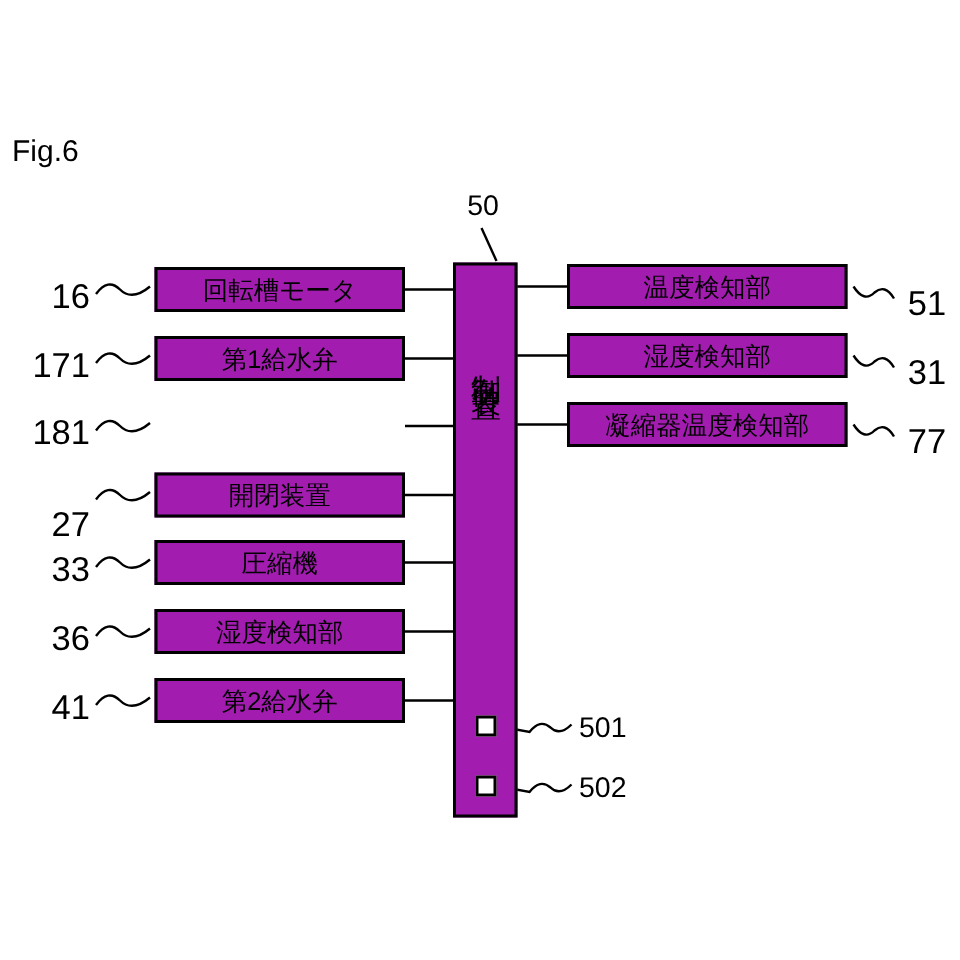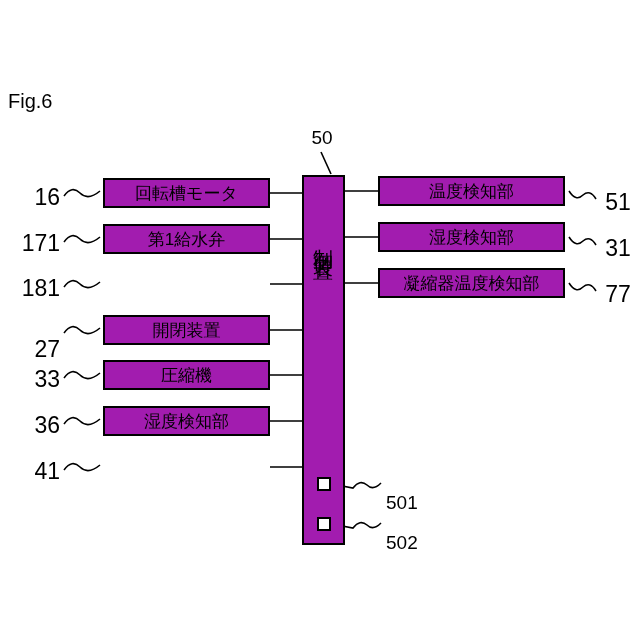--- a/index.html
+++ b/index.html
@@ -11,21 +11,21 @@
   .left-box  { left:103px; width:167px; height:30px; }
   .right-box { left:378px; width:187px; height:30px; }
   .center-box { left:302px; top:175px; width:43px; height:370px; align-items:flex-start; padding-top:56px; }
   .vtext { writing-mode:vertical-rl; text-orientation:upright; font-size:20px; letter-spacing:4px; line-height:1; }
   .ref { position:absolute; font-size:23px; }
   .left-ref  { left:14px; width:46px; text-align:right; }
   .right-ref { left:597px; width:42px; text-align:center; }
   .figlabel { position:absolute; left:8px; top:90px; font-size:20px; }
   .ref50 { position:absolute; left:303px; top:127px; width:38px; text-align:center; font-size:19px; }
   .port { position:absolute; left:317px; width:14px; height:14px; border:2px solid #000; background:#fff; }
-  .portref { position:absolute; left:386px; font-size:19px;margin-top:17px; }
+  .portref { position:absolute; left:386px; font-size:19px; }
 </style>
 </head>
 <body>
 
 <div class="canvas">
 
   <svg class="wires" viewBox="0 0 640 640" xmlns="http://www.w3.org/2000/svg" fill="none" stroke="#000" stroke-width="1.6">
 
     <path d="M321,152 L331,174"></path>
 
@@ -72,20 +72,23 @@
   </div>
   <div class="box left-box" style="top:315px">
     <span>開閉装置</span>
   </div>
   <div class="box left-box" style="top:360px">
     <span>圧縮機</span>
   </div>
   <div class="box left-box" style="top:406px">
     <span>湿度検知部</span>
   </div>
+  <div class="box left-box" style="top:452px">
+    <span>第2給水弁</span>
+  </div>
 
   <div class="box right-box" style="top:176px">
     <span>温度検知部</span>
   </div>
   <div class="box right-box" style="top:222px">
     <span>湿度検知部</span>
   </div>
   <div class="box right-box" style="top:268px">
     <span>凝縮器温度検知部</span>
   </div>

